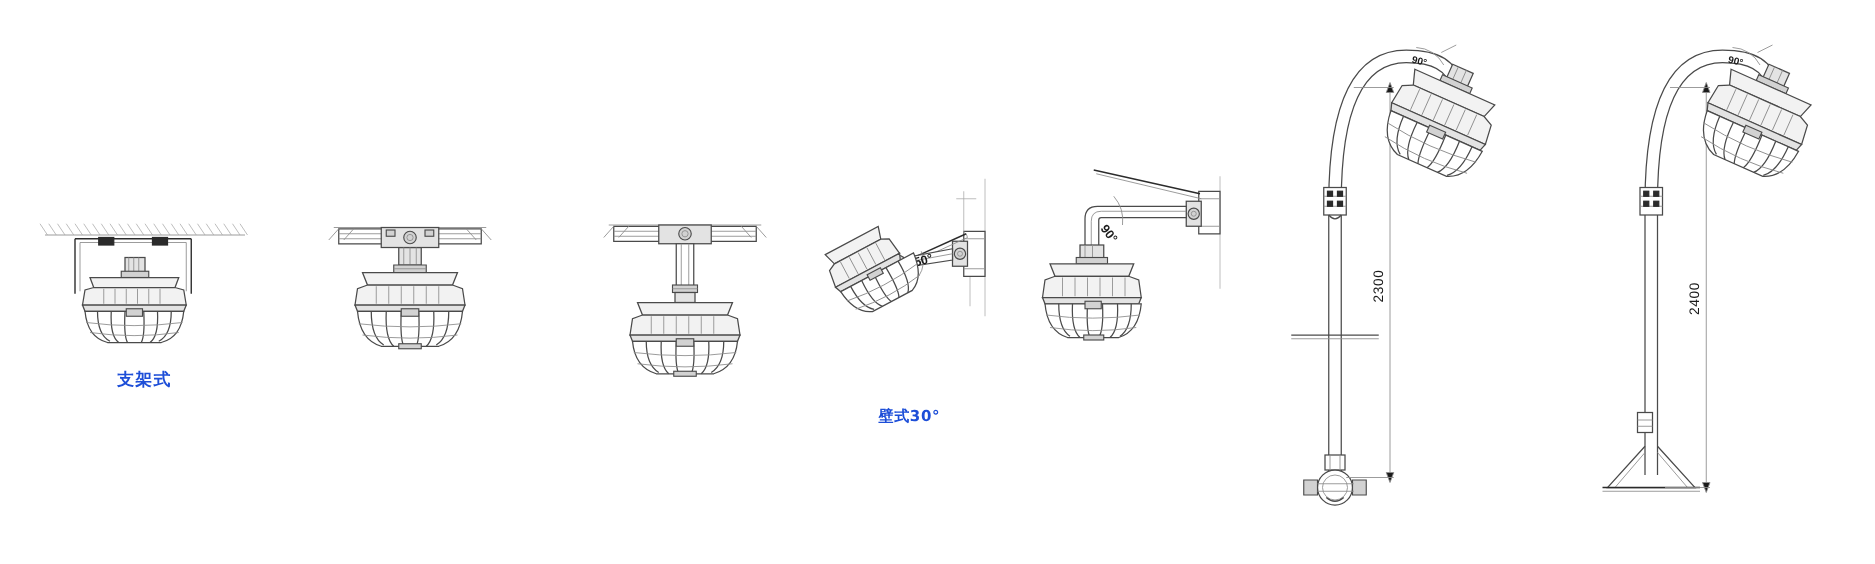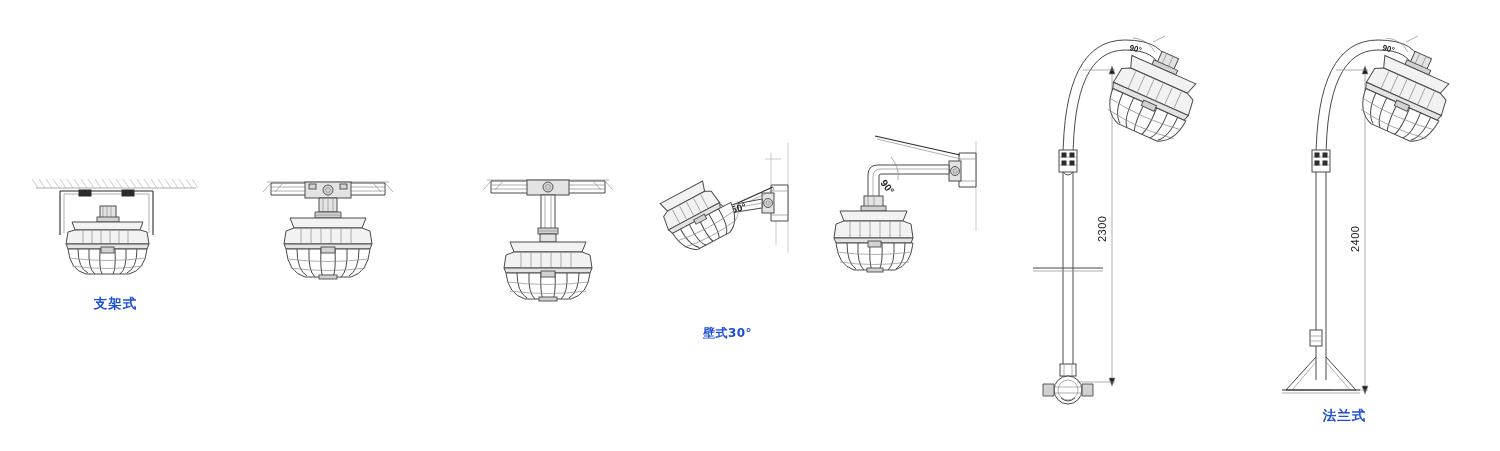--- a/index.html
+++ b/index.html
@@ -425,16 +425,15 @@
           <path d="M119 94 Q118 117 125 124"></path>
           <path d="M131 94 Q130 117 133 124"></path>
           <path d="M144 94 Q145 117 141 124"></path>
           <path d="M156 94 Q157 117 150 124"></path>
           <path d="M167 94 Q167 116 158 123"></path>
         </g>
         <path class="thin" d="M97 104 Q136 110 175 104 M100 115 Q136 121 172 115"></path>
         <rect class="fillC" x="129" y="92" width="14" height="6"></rect>
       </g>
     </svg>
-    <div class="caption" style="left:-35px;top:395px;width:215px;">法兰式</div>
   </div>
 
 </div>
 
 </body></html>

